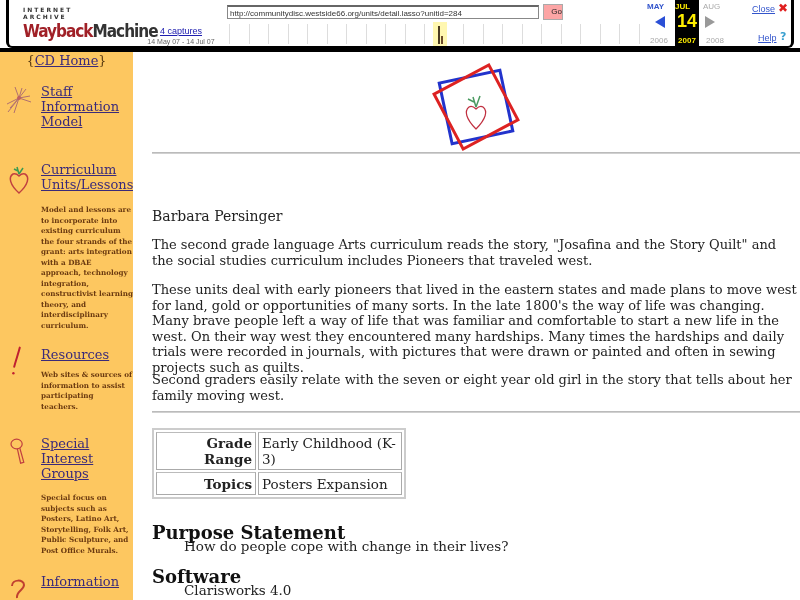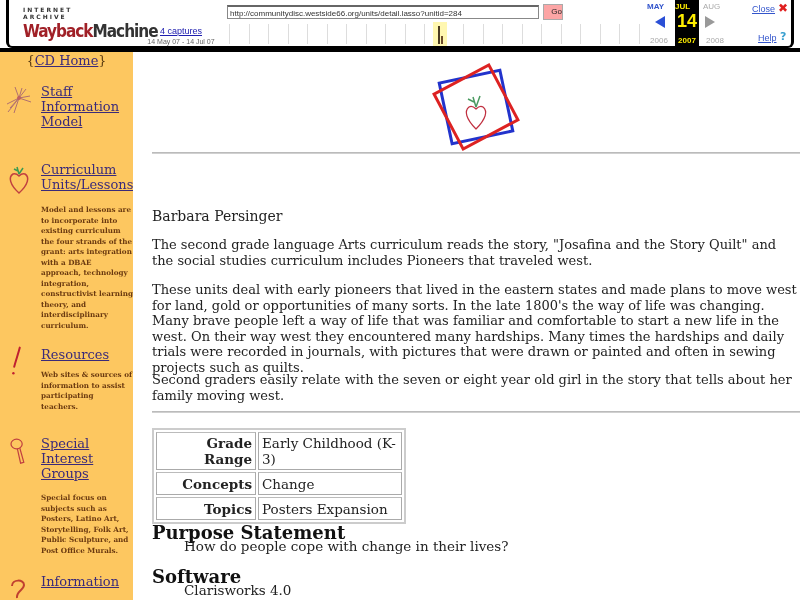--- a/index.html
+++ b/index.html
@@ -238,24 +238,20 @@
 
   <div class="hr" style="left:19px; top:359px; width:648px"></div>
 
   <table class="info">
     <tbody>
         <tr>
       <td class="k">Grade Range</td>
       <td class="v">Early Childhood (K-3)</td>
     </tr>
     <tr>
-      <td class="k">Concepts</td>
-      <td class="v">Change</td>
-    </tr>
-    <tr>
       <td class="k">Topics</td>
       <td class="v">Posters Expansion</td>
     </tr>
   </tbody>
     </table>
 
   <div class="dl-term" style="top:470px">Purpose Statement</div>
   <div class="dl-def" style="top:486px">How do people cope with change in their lives?</div>
 
   <div class="dl-term" style="top:514px">Software</div>

